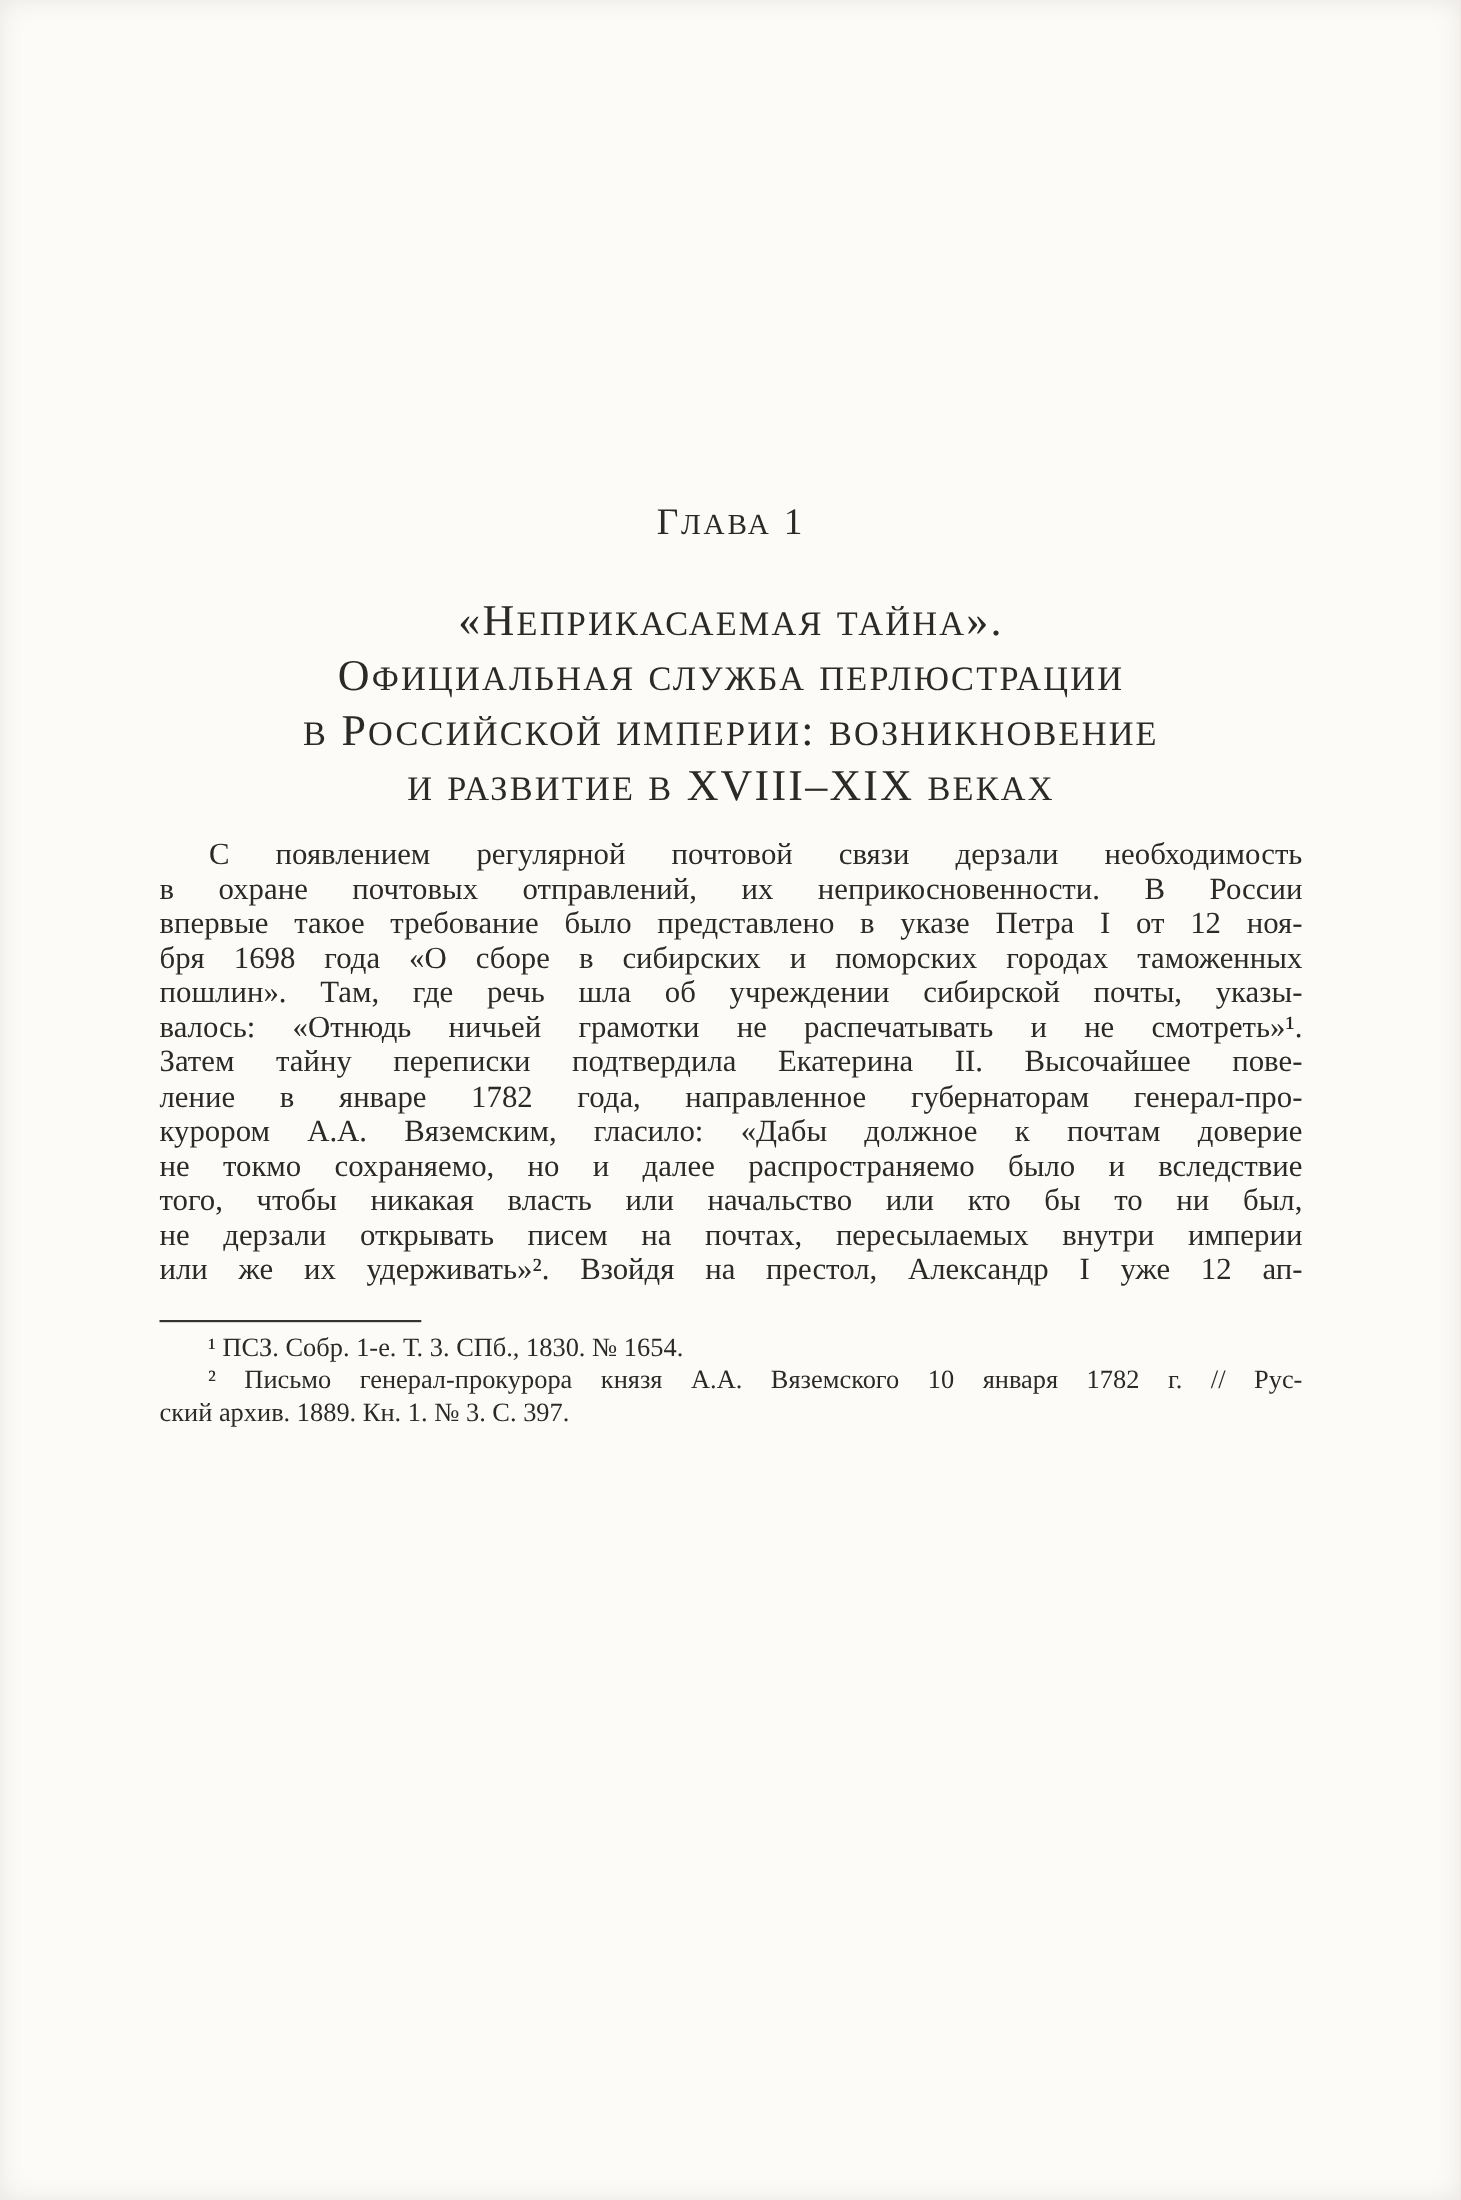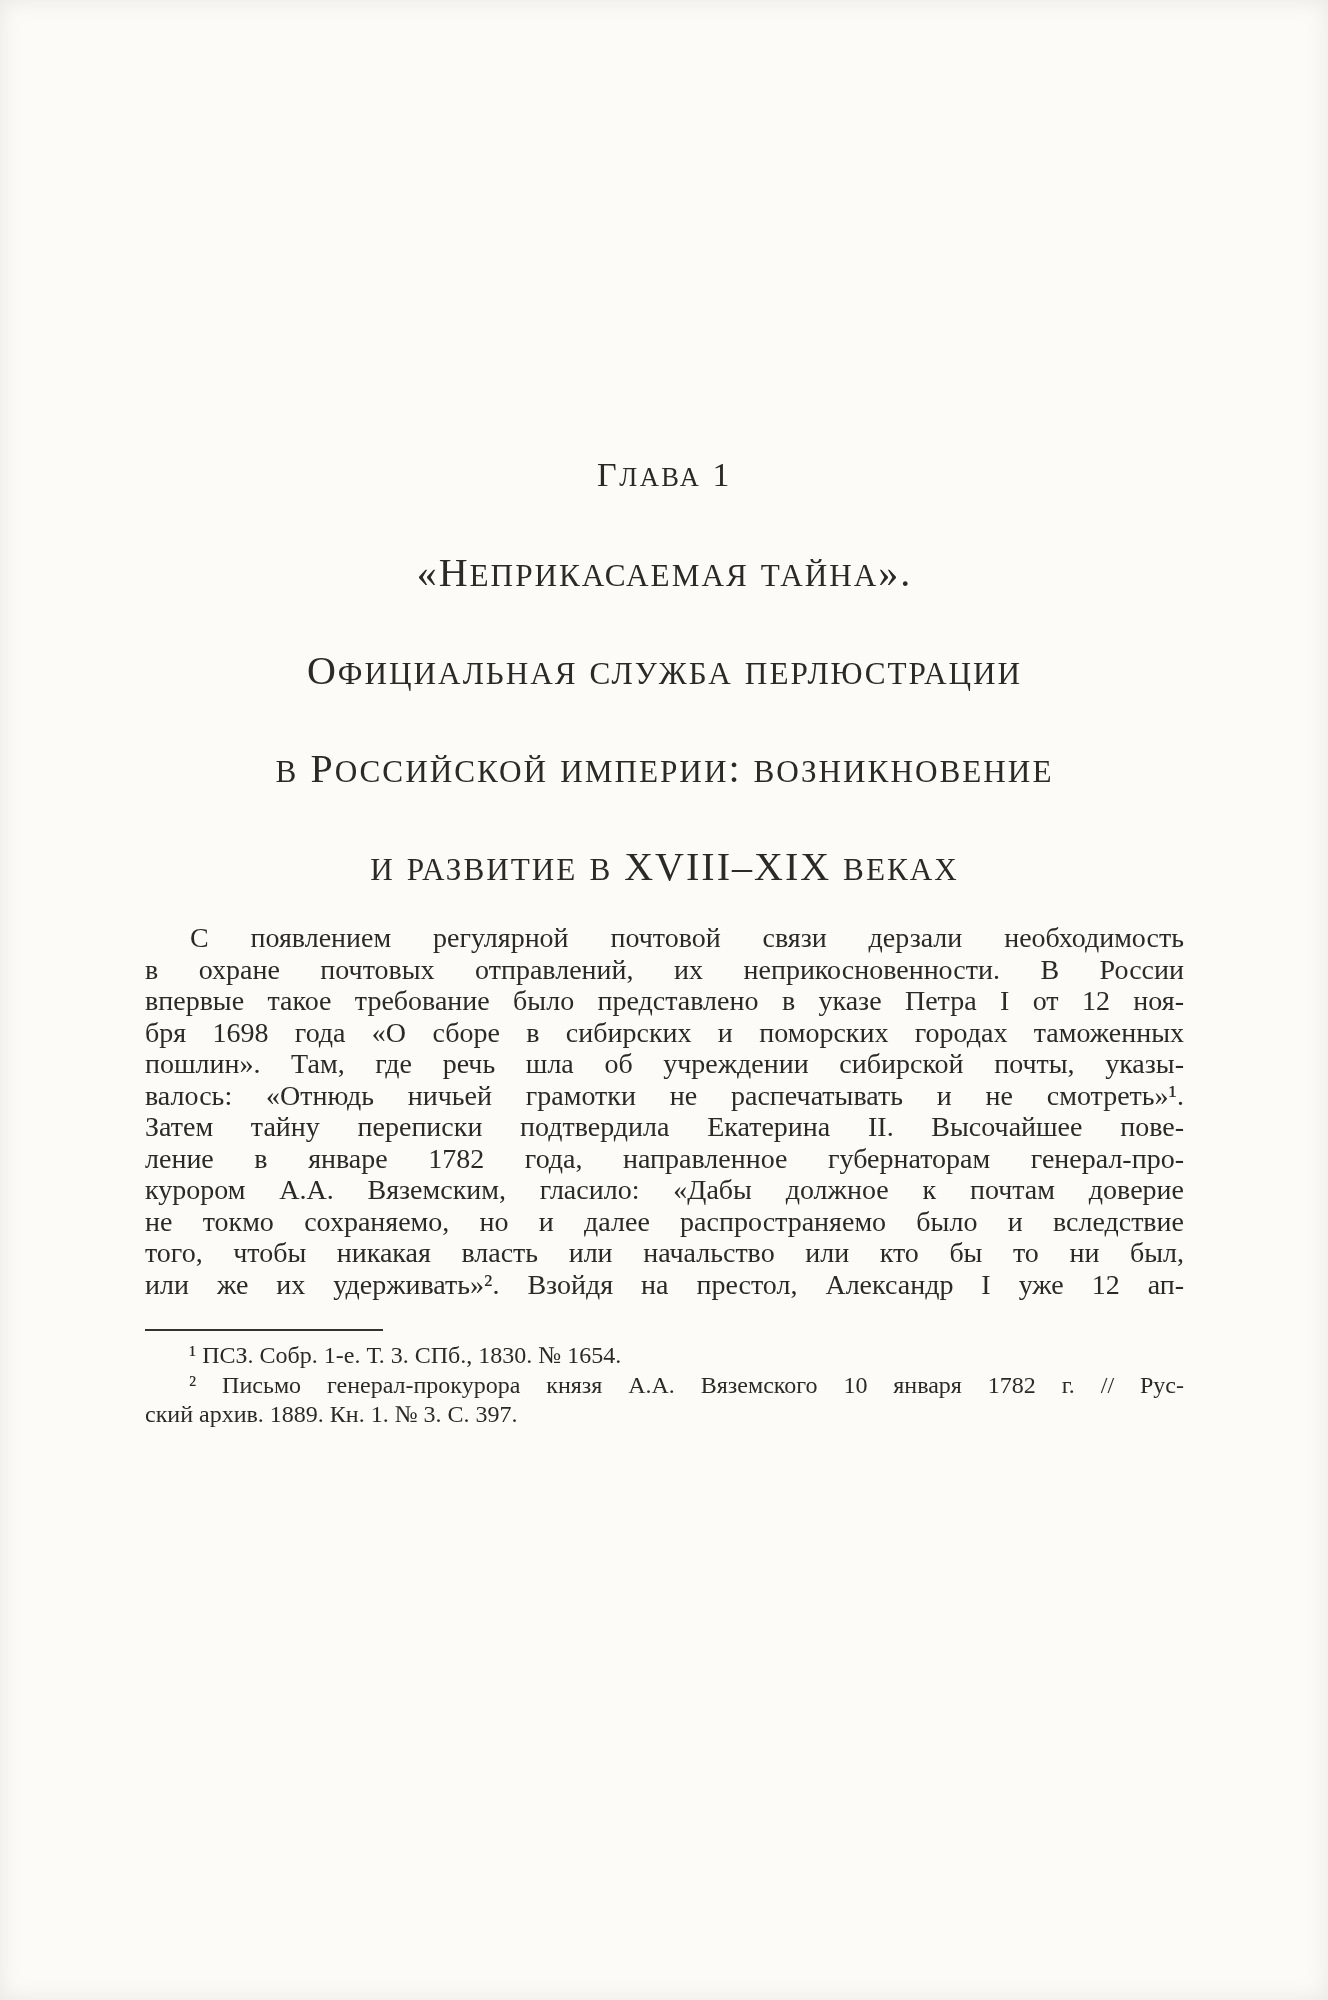--- a/index.html
+++ b/index.html
@@ -28,24 +28,23 @@
     line-height: 40px;
     letter-spacing: 2.5px;
     white-space: nowrap;
   }
 
   
   .title { margin-top: 44px; }
   .tline {
     text-align: center;
     font-size: 40px;
-    line-height: 63px;
+    line-height: 47px;
     letter-spacing: 2px;
     white-space: nowrap;
-    margin-top: 32px;
   }
 
   
   .sc-lg { font-size: 1em; }
   .sc-sm { font-size: 0.78em; }
 
   
   .section { margin-top: 56px; }
   .sline {
     text-align: center;
@@ -105,20 +104,21 @@
       <div class="bline just">в охране почтовых отправлений, их неприкосновенности. В России</div>
       <div class="bline just">впервые такое требование было представлено в указе Петра I от 12 ноя-</div>
       <div class="bline just">бря 1698 года «О сборе в сибирских и поморских городах таможенных</div>
       <div class="bline just">пошлин». Там, где речь шла об учреждении сибирской почты, указы-</div>
       <div class="bline just">валось: «Отнюдь ничьей грамотки не распечатывать и не смотреть»¹.</div>
       <div class="bline just">Затем тайну переписки подтвердила Екатерина II. Высочайшее пове-</div>
       <div class="bline just">ление в январе 1782 года, направленное губернаторам генерал-про-</div>
       <div class="bline just">курором А.А. Вяземским, гласило: «Дабы должное к почтам доверие</div>
       <div class="bline just">не токмо сохраняемо, но и далее распространяемо было и вследствие</div>
       <div class="bline just">того, чтобы никакая власть или начальство или кто бы то ни был,</div>
+      <div class="bline just">не дерзали открывать писем на почтах, пересылаемых внутри империи</div>
       <div class="bline just">или же их удерживать»². Взойдя на престол, Александр I уже 12 ап-</div>
     </div>
 
   <div class="fnrule"></div>
 
   <div class="footnotes" id="footnotes">
       <div class="fline indent">¹ ПСЗ. Собр. 1-е. Т. 3. СПб., 1830. № 1654.</div>
       <div class="fline just indent">² Письмо генерал-прокурора князя А.А. Вяземского 10 января 1782 г. // Рус-</div>
       <div class="fline">ский архив. 1889. Кн. 1. № 3. С. 397.</div>
     </div>

